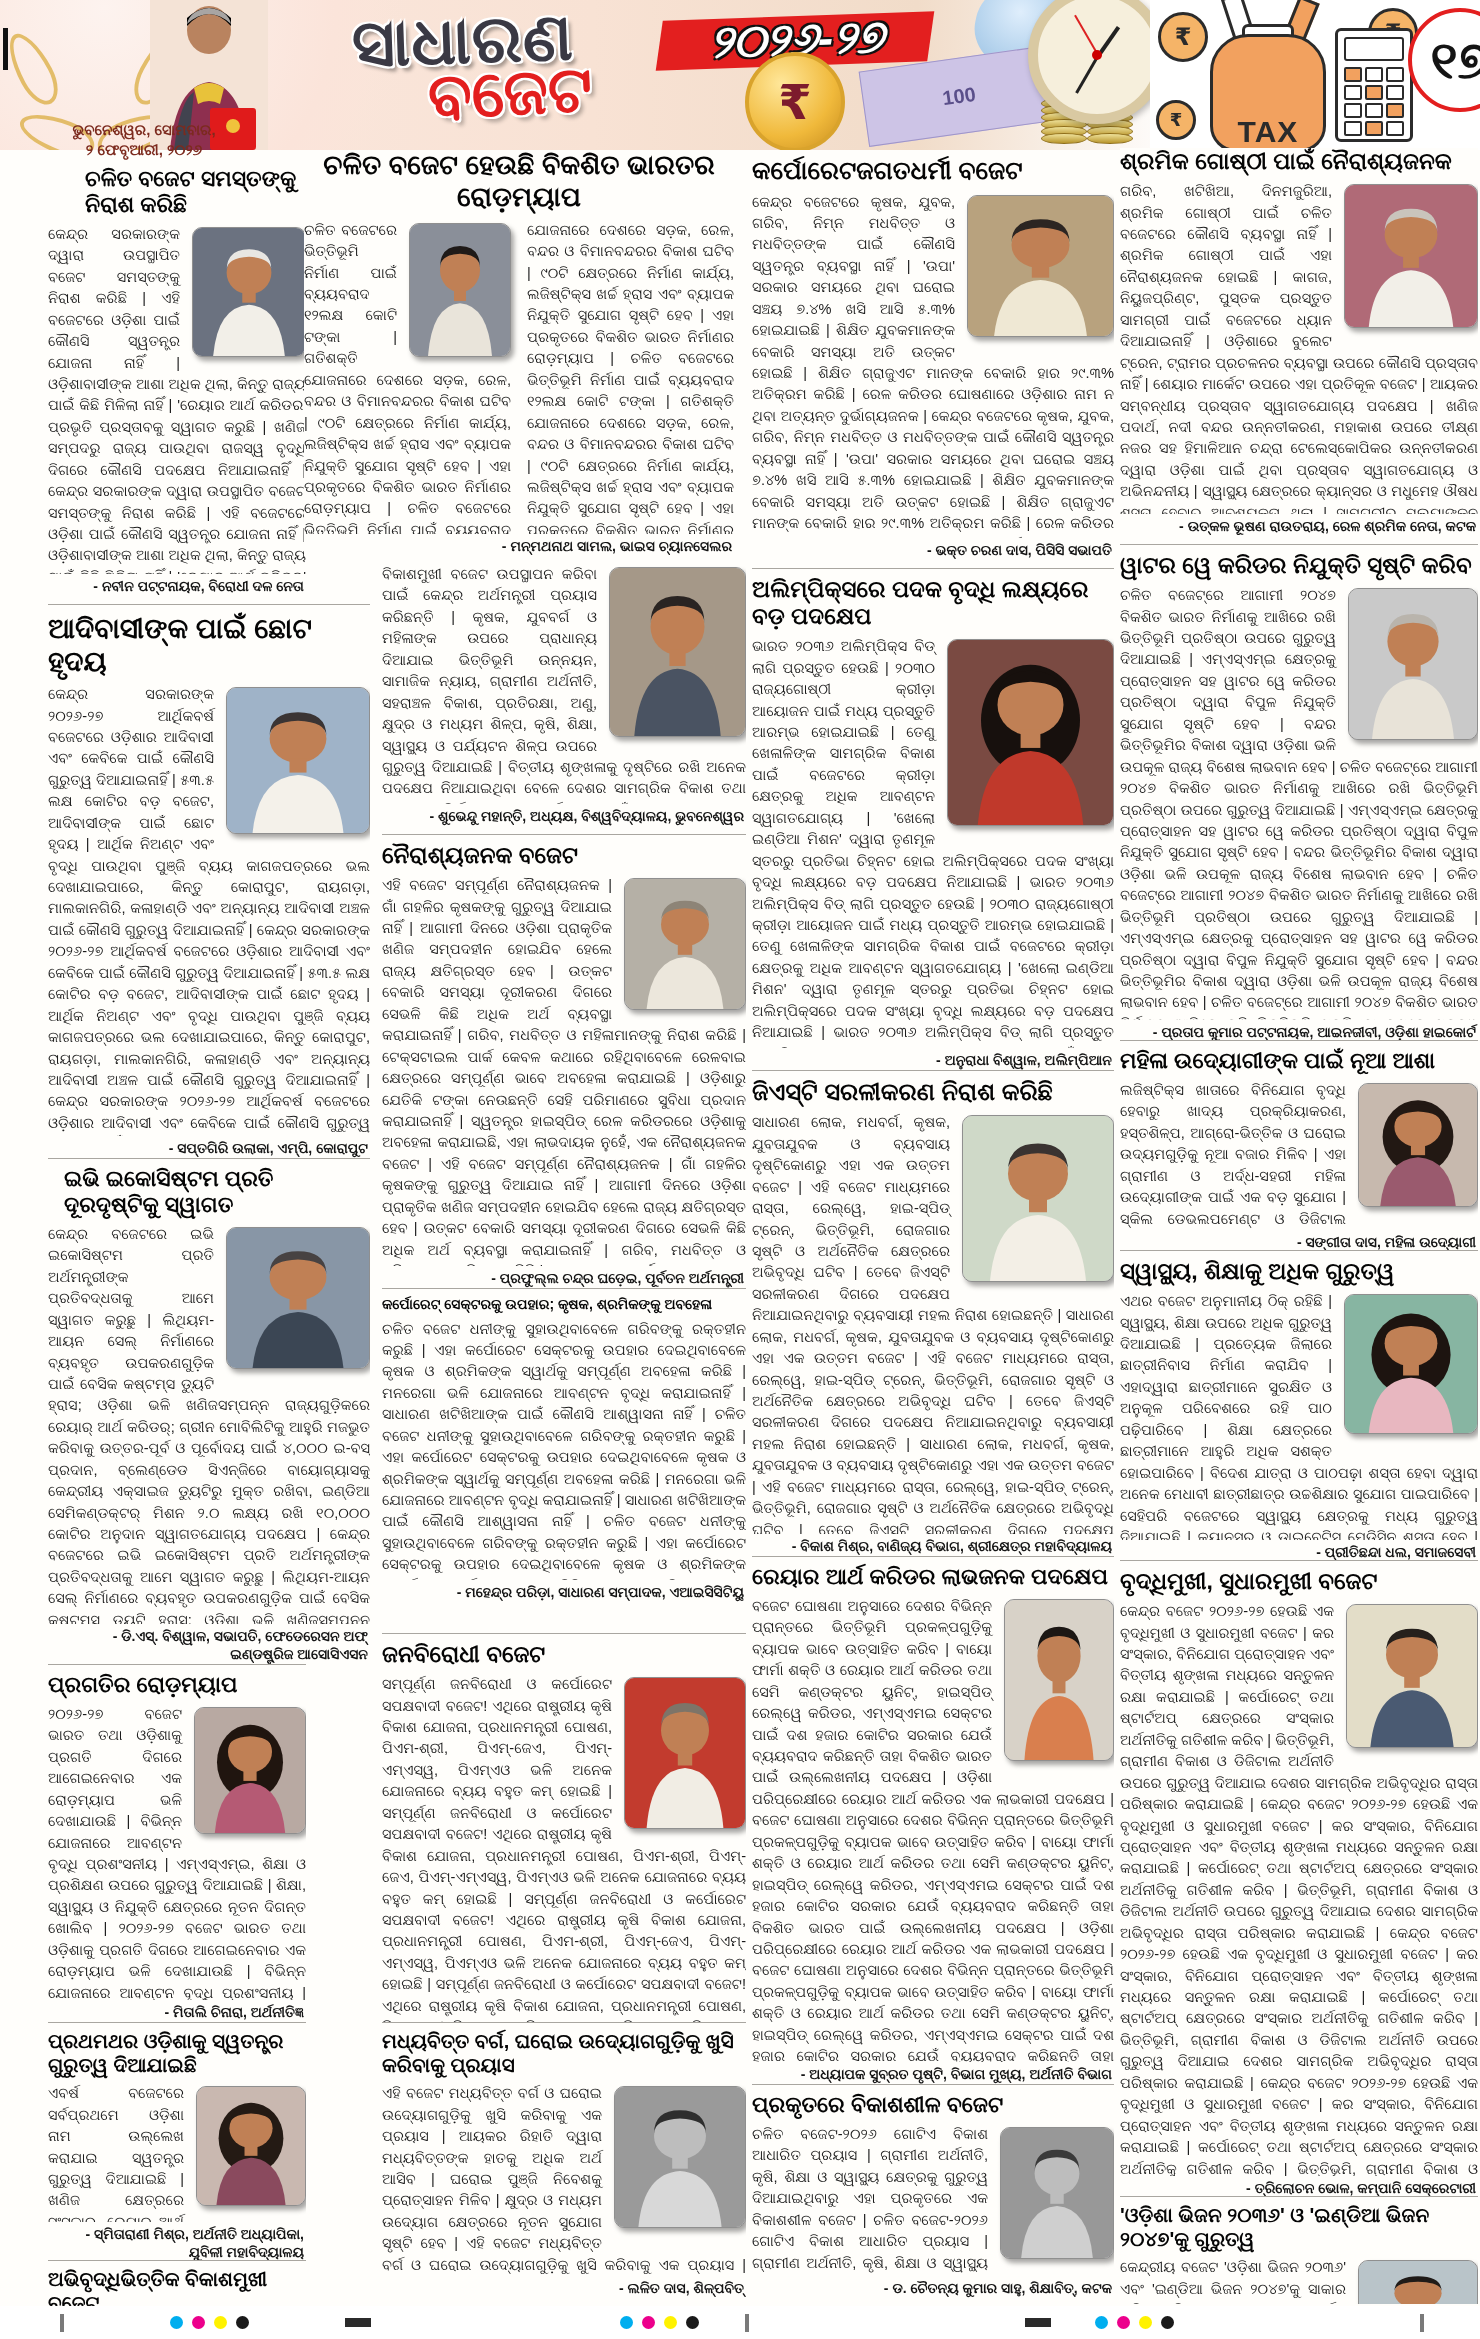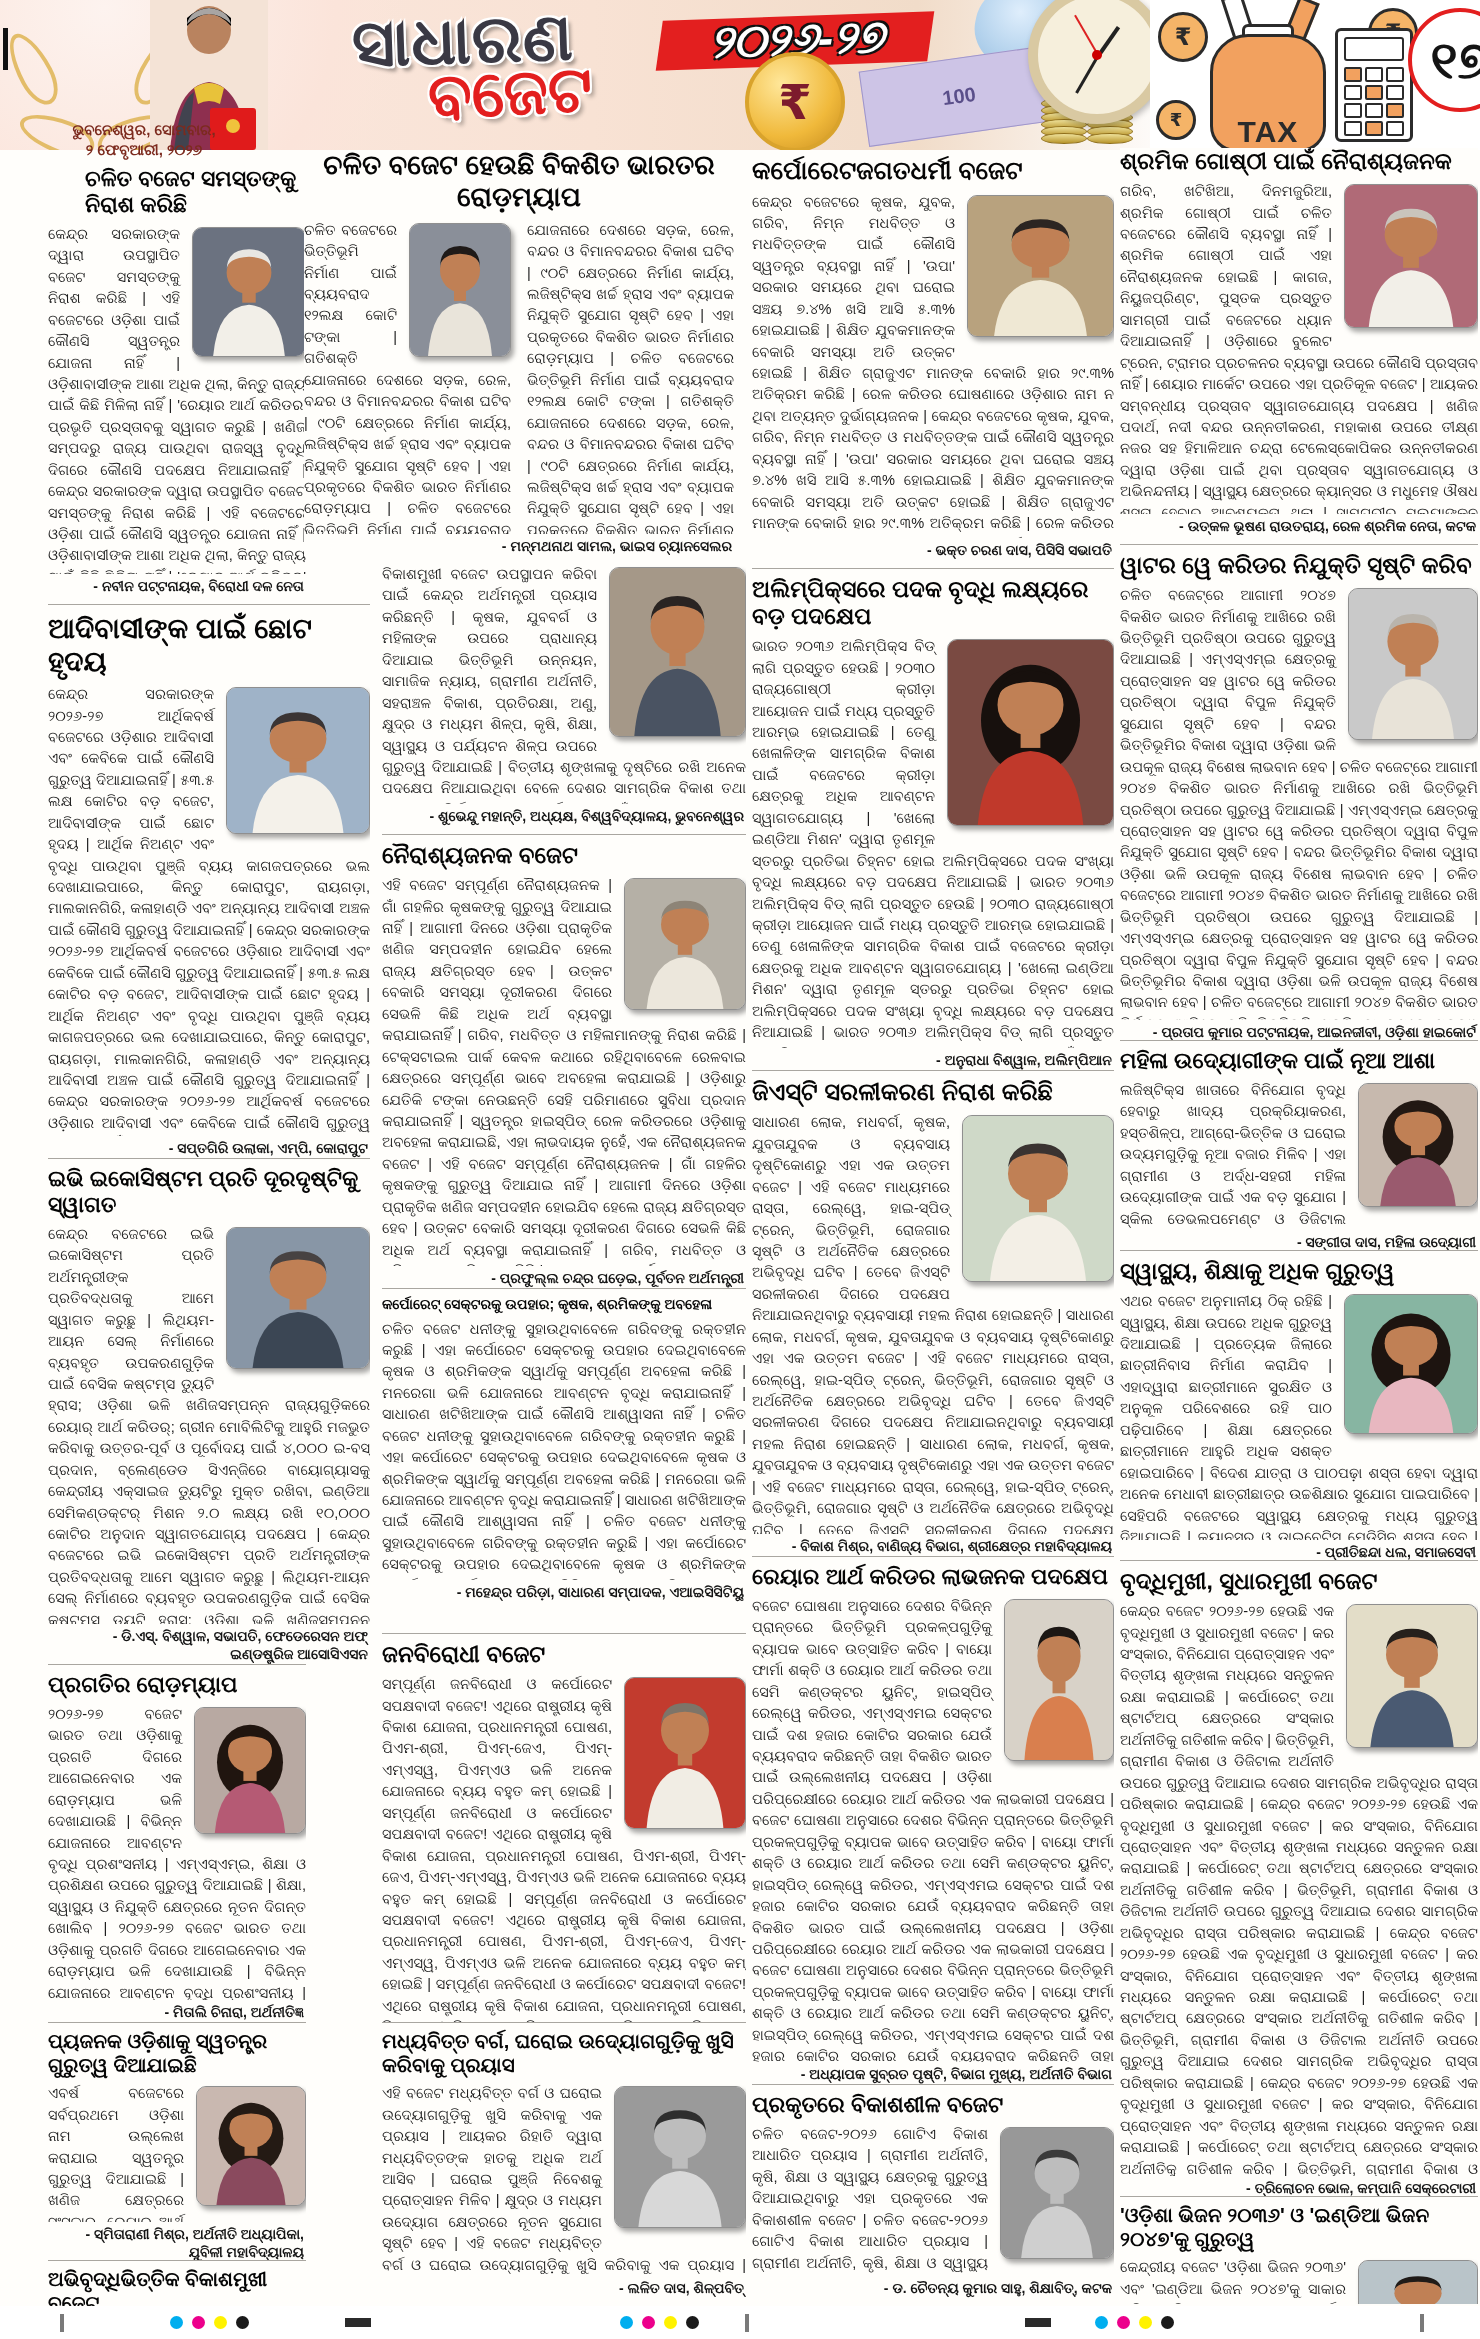--- a/index.html
+++ b/index.html
@@ -214,21 +214,21 @@
 
     <circle cx="50" cy="42" r="20" fill="#c08055"></circle>
     <path d="M30 40 Q30 20 50 20 Q70 20 70 40 Q70 28 50 27 Q30 28 30 40 Z" fill="#3a3434"></path>
     <rect x="44" y="58" width="12" height="12" fill="#c08055"></rect>
     <path d="M18 120 Q22 74 50 72 Q78 74 82 120 Z" fill="#f4f1ea"></path>
   </svg>
           </div><span>କେନ୍ଦ୍ର ସରକାରଙ୍କ ୨୦୨୬-୨୭ ଆର୍ଥିକବର୍ଷ ବଜେଟରେ ଓଡ଼ିଶାର ଆଦିବାସୀ ଏବଂ କେବିକେ ପାଇଁ କୌଣସି ଗୁରୁତ୍ୱ ଦିଆଯାଇନାହିଁ | ୫୩.୫ ଲକ୍ଷ କୋଟିର ବଡ଼ ବଜେଟ, ଆଦିବାସୀଙ୍କ ପାଇଁ ଛୋଟ ହୃଦୟ | ଆର୍ଥିକ ନିଅଣ୍ଟ ଏବଂ ବୃଦ୍ଧି ପାଉଥିବା ପୁଞ୍ଜି ବ୍ୟୟ କାଗଜପତ୍ରରେ ଭଲ ଦେଖାଯାଇପାରେ, କିନ୍ତୁ କୋରାପୁଟ, ରାୟଗଡ଼ା, ମାଲକାନଗିରି, କଳାହାଣ୍ଡି ଏବଂ ଅନ୍ୟାନ୍ୟ ଆଦିବାସୀ ଅଞ୍ଚଳ ପାଇଁ କୌଣସି ଗୁରୁତ୍ୱ ଦିଆଯାଇନାହିଁ | କେନ୍ଦ୍ର ସରକାରଙ୍କ ୨୦୨୬-୨୭ ଆର୍ଥିକବର୍ଷ ବଜେଟରେ ଓଡ଼ିଶାର ଆଦିବାସୀ ଏବଂ କେବିକେ ପାଇଁ କୌଣସି ଗୁରୁତ୍ୱ ଦିଆଯାଇନାହିଁ | ୫୩.୫ ଲକ୍ଷ କୋଟିର ବଡ଼ ବଜେଟ, ଆଦିବାସୀଙ୍କ ପାଇଁ ଛୋଟ ହୃଦୟ | ଆର୍ଥିକ ନିଅଣ୍ଟ ଏବଂ ବୃଦ୍ଧି ପାଉଥିବା ପୁଞ୍ଜି ବ୍ୟୟ କାଗଜପତ୍ରରେ ଭଲ ଦେଖାଯାଇପାରେ, କିନ୍ତୁ କୋରାପୁଟ, ରାୟଗଡ଼ା, ମାଲକାନଗିରି, କଳାହାଣ୍ଡି ଏବଂ ଅନ୍ୟାନ୍ୟ ଆଦିବାସୀ ଅଞ୍ଚଳ ପାଇଁ କୌଣସି ଗୁରୁତ୍ୱ ଦିଆଯାଇନାହିଁ | କେନ୍ଦ୍ର ସରକାରଙ୍କ ୨୦୨୬-୨୭ ଆର୍ଥିକବର୍ଷ ବଜେଟରେ ଓଡ଼ିଶାର ଆଦିବାସୀ ଏବଂ କେବିକେ ପାଇଁ କୌଣସି ଗୁରୁତ୍ୱ ଦିଆଯାଇନାହିଁ | ୫୩.୫ ଲକ୍ଷ କୋଟିର ବଡ଼ ବଜେଟ, ଆଦିବାସୀଙ୍କ ପାଇଁ ଛୋଟ ହୃଦୟ | ଆର୍ଥିକ ନିଅଣ୍ଟ ଏବଂ ବୃଦ୍ଧି ପାଉଥିବା ପୁଞ୍ଜି ବ୍ୟୟ କାଗଜପତ୍ରରେ ଭଲ ଦେଖାଯାଇପାରେ, କିନ୍ତୁ କୋରାପୁଟ, ରାୟଗଡ଼ା, ମାଲକାନଗିରି, କଳାହାଣ୍ଡି ଏବଂ ଅନ୍ୟାନ୍ୟ ଆଦିବାସୀ ଅଞ୍ଚଳ ପାଇଁ କୌଣସି ଗୁରୁତ୍ୱ ଦିଆଯାଇନାହିଁ |</span></div>
         <div class="byline">- ସପ୍ତଗିରି ଉଲାକା, ଏମ୍‌ପି, କୋରାପୁଟ</div>
       </div>
       <div class="article rule" style="left: 48px; top: 1158px; width: 322px; height: 498px;">
-        <div class="headline" style="font-size: 22px;">ଇଭି ଇକୋସିଷ୍ଟମ ପ୍ରତି ଦୂରଦୃଷ୍ଟିକୁ ସ୍ୱାଗତ</div>
+        <div class="headline" style="font-size: 22px; margin-left: 16px;">ଇଭି ଇକୋସିଷ୍ଟମ ପ୍ରତି ଦୂରଦୃଷ୍ଟିକୁ ସ୍ୱାଗତ</div>
         <div class="body"><div class="photo" style="width: 142px; height: 140px;">
             <svg viewBox="0 0 100 120" preserveAspectRatio="none">
     <rect width="100" height="120" fill="#8896a6"></rect>
 
     <circle cx="50" cy="42" r="20" fill="#c08055"></circle>
     <path d="M30 40 Q30 20 50 20 Q70 20 70 40 Q70 28 50 27 Q30 28 30 40 Z" fill="#474242"></path>
     <rect x="44" y="58" width="12" height="12" fill="#c08055"></rect>
     <path d="M18 120 Q22 74 50 72 Q78 74 82 120 Z" fill="#3b4654"></path>
   </svg>
           </div><span>କେନ୍ଦ୍ର ବଜେଟରେ ଇଭି ଇକୋସିଷ୍ଟମ ପ୍ରତି ଅର୍ଥମନ୍ତ୍ରୀଙ୍କ ପ୍ରତିବଦ୍ଧତାକୁ ଆମେ ସ୍ୱାଗତ କରୁଛୁ | ଲିଥିୟମ-ଆୟନ ସେଲ୍ ନିର୍ମାଣରେ ବ୍ୟବହୃତ ଉପକରଣଗୁଡ଼ିକ ପାଇଁ ବେସିକ କଷ୍ଟମ୍ସ ଡ୍ୟୁଟି ହ୍ରାସ; ଓଡ଼ିଶା ଭଳି ଖଣିଜସମ୍ପନ୍ନ ରାଜ୍ୟଗୁଡ଼ିକରେ ରେୟାର୍ ଆର୍ଥ କରିଡର୍; ଗ୍ରୀନ ମୋବିଲିଟିକୁ ଆହୁରି ମଜଭୁତ କରିବାକୁ ଉତ୍ତର-ପୂର୍ବ ଓ ପୂର୍ବୋଦୟ ପାଇଁ ୪,୦୦୦ ଇ-ବସ୍ ପ୍ରଦାନ, ବ୍ଲେଣ୍ଡେଡ ସିଏନ୍‌ଜିରେ ବାୟୋଗ୍ୟାସକୁ କେନ୍ଦ୍ରୀୟ ଏକ୍ସାଇଜ ଡ୍ୟୁଟିରୁ ମୁକ୍ତ ରଖିବା, ଇଣ୍ଡିଆ ସେମିକଣ୍ଡକ୍ଟର୍ ମିଶନ ୨.୦ ଲକ୍ଷ୍ୟ ରଖି ୧୦,୦୦୦ କୋଟିର ଅନୁଦାନ ସ୍ୱାଗତଯୋଗ୍ୟ ପଦକ୍ଷେପ | କେନ୍ଦ୍ର ବଜେଟରେ ଇଭି ଇକୋସିଷ୍ଟମ ପ୍ରତି ଅର୍ଥମନ୍ତ୍ରୀଙ୍କ ପ୍ରତିବଦ୍ଧତାକୁ ଆମେ ସ୍ୱାଗତ କରୁଛୁ | ଲିଥିୟମ-ଆୟନ ସେଲ୍ ନିର୍ମାଣରେ ବ୍ୟବହୃତ ଉପକରଣଗୁଡ଼ିକ ପାଇଁ ବେସିକ କଷ୍ଟମ୍ସ ଡ୍ୟୁଟି ହ୍ରାସ; ଓଡ଼ିଶା ଭଳି ଖଣିଜସମ୍ପନ୍ନ ରାଜ୍ୟଗୁଡ଼ିକରେ ରେୟାର୍ ଆର୍ଥ କରିଡର୍; ଗ୍ରୀନ ମୋବିଲିଟିକୁ ଆହୁରି ମଜଭୁତ କରିବାକୁ ଉତ୍ତର-ପୂର୍ବ ଓ ପୂର୍ବୋଦୟ ପାଇଁ ୪,୦୦୦ ଇ-ବସ୍ ପ୍ରଦାନ, ବ୍ଲେଣ୍ଡେଡ ସିଏନ୍‌ଜିରେ ବାୟୋଗ୍ୟାସକୁ କେନ୍ଦ୍ରୀୟ ଏକ୍ସାଇଜ ଡ୍ୟୁଟିରୁ ମୁକ୍ତ ରଖିବା, ଇଣ୍ଡିଆ ସେମିକଣ୍ଡକ୍ଟର୍ ମିଶନ ୨.୦ ଲକ୍ଷ୍ୟ ରଖି ୧୦,୦୦୦ କୋଟିର ଅନୁଦାନ ସ୍ୱାଗତଯୋଗ୍ୟ ପଦକ୍ଷେପ |</span></div>
@@ -242,21 +242,21 @@
     <ellipse cx="50" cy="52" rx="30" ry="36" fill="#20150f"></ellipse>
     <circle cx="50" cy="42" r="20" fill="#c08055"></circle>
     <path d="M30 40 Q30 20 50 20 Q70 20 70 40 Q70 28 50 27 Q30 28 30 40 Z" fill="#20150f"></path>
     <rect x="44" y="58" width="12" height="12" fill="#c08055"></rect>
     <path d="M18 120 Q22 74 50 72 Q78 74 82 120 Z" fill="#b55a74"></path>
   </svg>
           </div><span>୨୦୨୬-୨୭ ବଜେଟ ଭାରତ ତଥା ଓଡ଼ିଶାକୁ ପ୍ରଗତି ଦିଗରେ ଆଗେଇନେବାର ଏକ ରୋଡ଼ମ୍ୟାପ ଭଳି ଦେଖାଯାଉଛି | ବିଭିନ୍ନ ଯୋଜନାରେ ଆବଣ୍ଟନ ବୃଦ୍ଧି ପ୍ରଶଂସନୀୟ | ଏମ୍ଏସ୍ଏମ୍ଇ, ଶିକ୍ଷା ଓ ପ୍ରଶିକ୍ଷଣ ଉପରେ ଗୁରୁତ୍ୱ ଦିଆଯାଇଛି | ଶିକ୍ଷା, ସ୍ୱାସ୍ଥ୍ୟ ଓ ନିଯୁକ୍ତି କ୍ଷେତ୍ରରେ ନୂତନ ଦିଗନ୍ତ ଖୋଲିବ | ୨୦୨୬-୨୭ ବଜେଟ ଭାରତ ତଥା ଓଡ଼ିଶାକୁ ପ୍ରଗତି ଦିଗରେ ଆଗେଇନେବାର ଏକ ରୋଡ଼ମ୍ୟାପ ଭଳି ଦେଖାଯାଉଛି | ବିଭିନ୍ନ ଯୋଜନାରେ ଆବଣ୍ଟନ ବୃଦ୍ଧି ପ୍ରଶଂସନୀୟ | ଏମ୍ଏସ୍ଏମ୍ଇ, ଶିକ୍ଷା ଓ ପ୍ରଶିକ୍ଷଣ ଉପରେ ଗୁରୁତ୍ୱ ଦିଆଯାଇଛି | ଶିକ୍ଷା, ସ୍ୱାସ୍ଥ୍ୟ ଓ ନିଯୁକ୍ତି କ୍ଷେତ୍ରରେ ନୂତନ ଦିଗନ୍ତ ଖୋଲିବ |</span></div>
         <div class="byline">- ମିତାଲି ଚିନାରା, ଅର୍ଥନୀତିଜ୍ଞ</div>
       </div>
       <div class="article rule" style="left: 48px; top: 2022px; width: 258px; height: 232px;">
-        <div class="headline" style="font-size: 20px;">ପ୍ୟଜନକ ଓଡ଼ିଶାକୁ ସ୍ୱତନ୍ତ୍ର ଗୁରୁତ୍ୱ ଦିଆଯାଇଛି</div>
+        <div class="headline" style="font-size: 20px;">ପ୍ରଥମଥର ଓଡ଼ିଶାକୁ ସ୍ୱତନ୍ତ୍ର ଗୁରୁତ୍ୱ ଦିଆଯାଇଛି</div>
         <div class="body"><div class="photo" style="width: 108px; height: 118px;">
             <svg viewBox="0 0 100 120" preserveAspectRatio="none">
     <rect width="100" height="120" fill="#c9b8b0"></rect>
     <ellipse cx="50" cy="52" rx="30" ry="36" fill="#241a14"></ellipse>
     <circle cx="50" cy="42" r="20" fill="#c08055"></circle>
     <path d="M30 40 Q30 20 50 20 Q70 20 70 40 Q70 28 50 27 Q30 28 30 40 Z" fill="#241a14"></path>
     <rect x="44" y="58" width="12" height="12" fill="#c08055"></rect>
     <path d="M18 120 Q22 74 50 72 Q78 74 82 120 Z" fill="#8a4a5e"></path>
   </svg>
           </div><span>ଏବର୍ଷ ବଜେଟରେ ସର୍ବପ୍ରଥମେ ଓଡ଼ିଶା ନାମ ଉଲ୍ଲେଖ କରାଯାଇ ସ୍ୱତନ୍ତ୍ର ଗୁରୁତ୍ୱ ଦିଆଯାଇଛି | ଖଣିଜ କ୍ଷେତ୍ରରେ ସଂସ୍କାର, ରେୟାର ଆର୍ଥ ମିଶନ ଓ ପର୍ଯ୍ୟଟନ ବିକାଶ ପାଇଁ ପଦକ୍ଷେପ ରାଜ୍ୟ ପାଇଁ ଶୁଭଙ୍କର ହେବ |</span></div>

